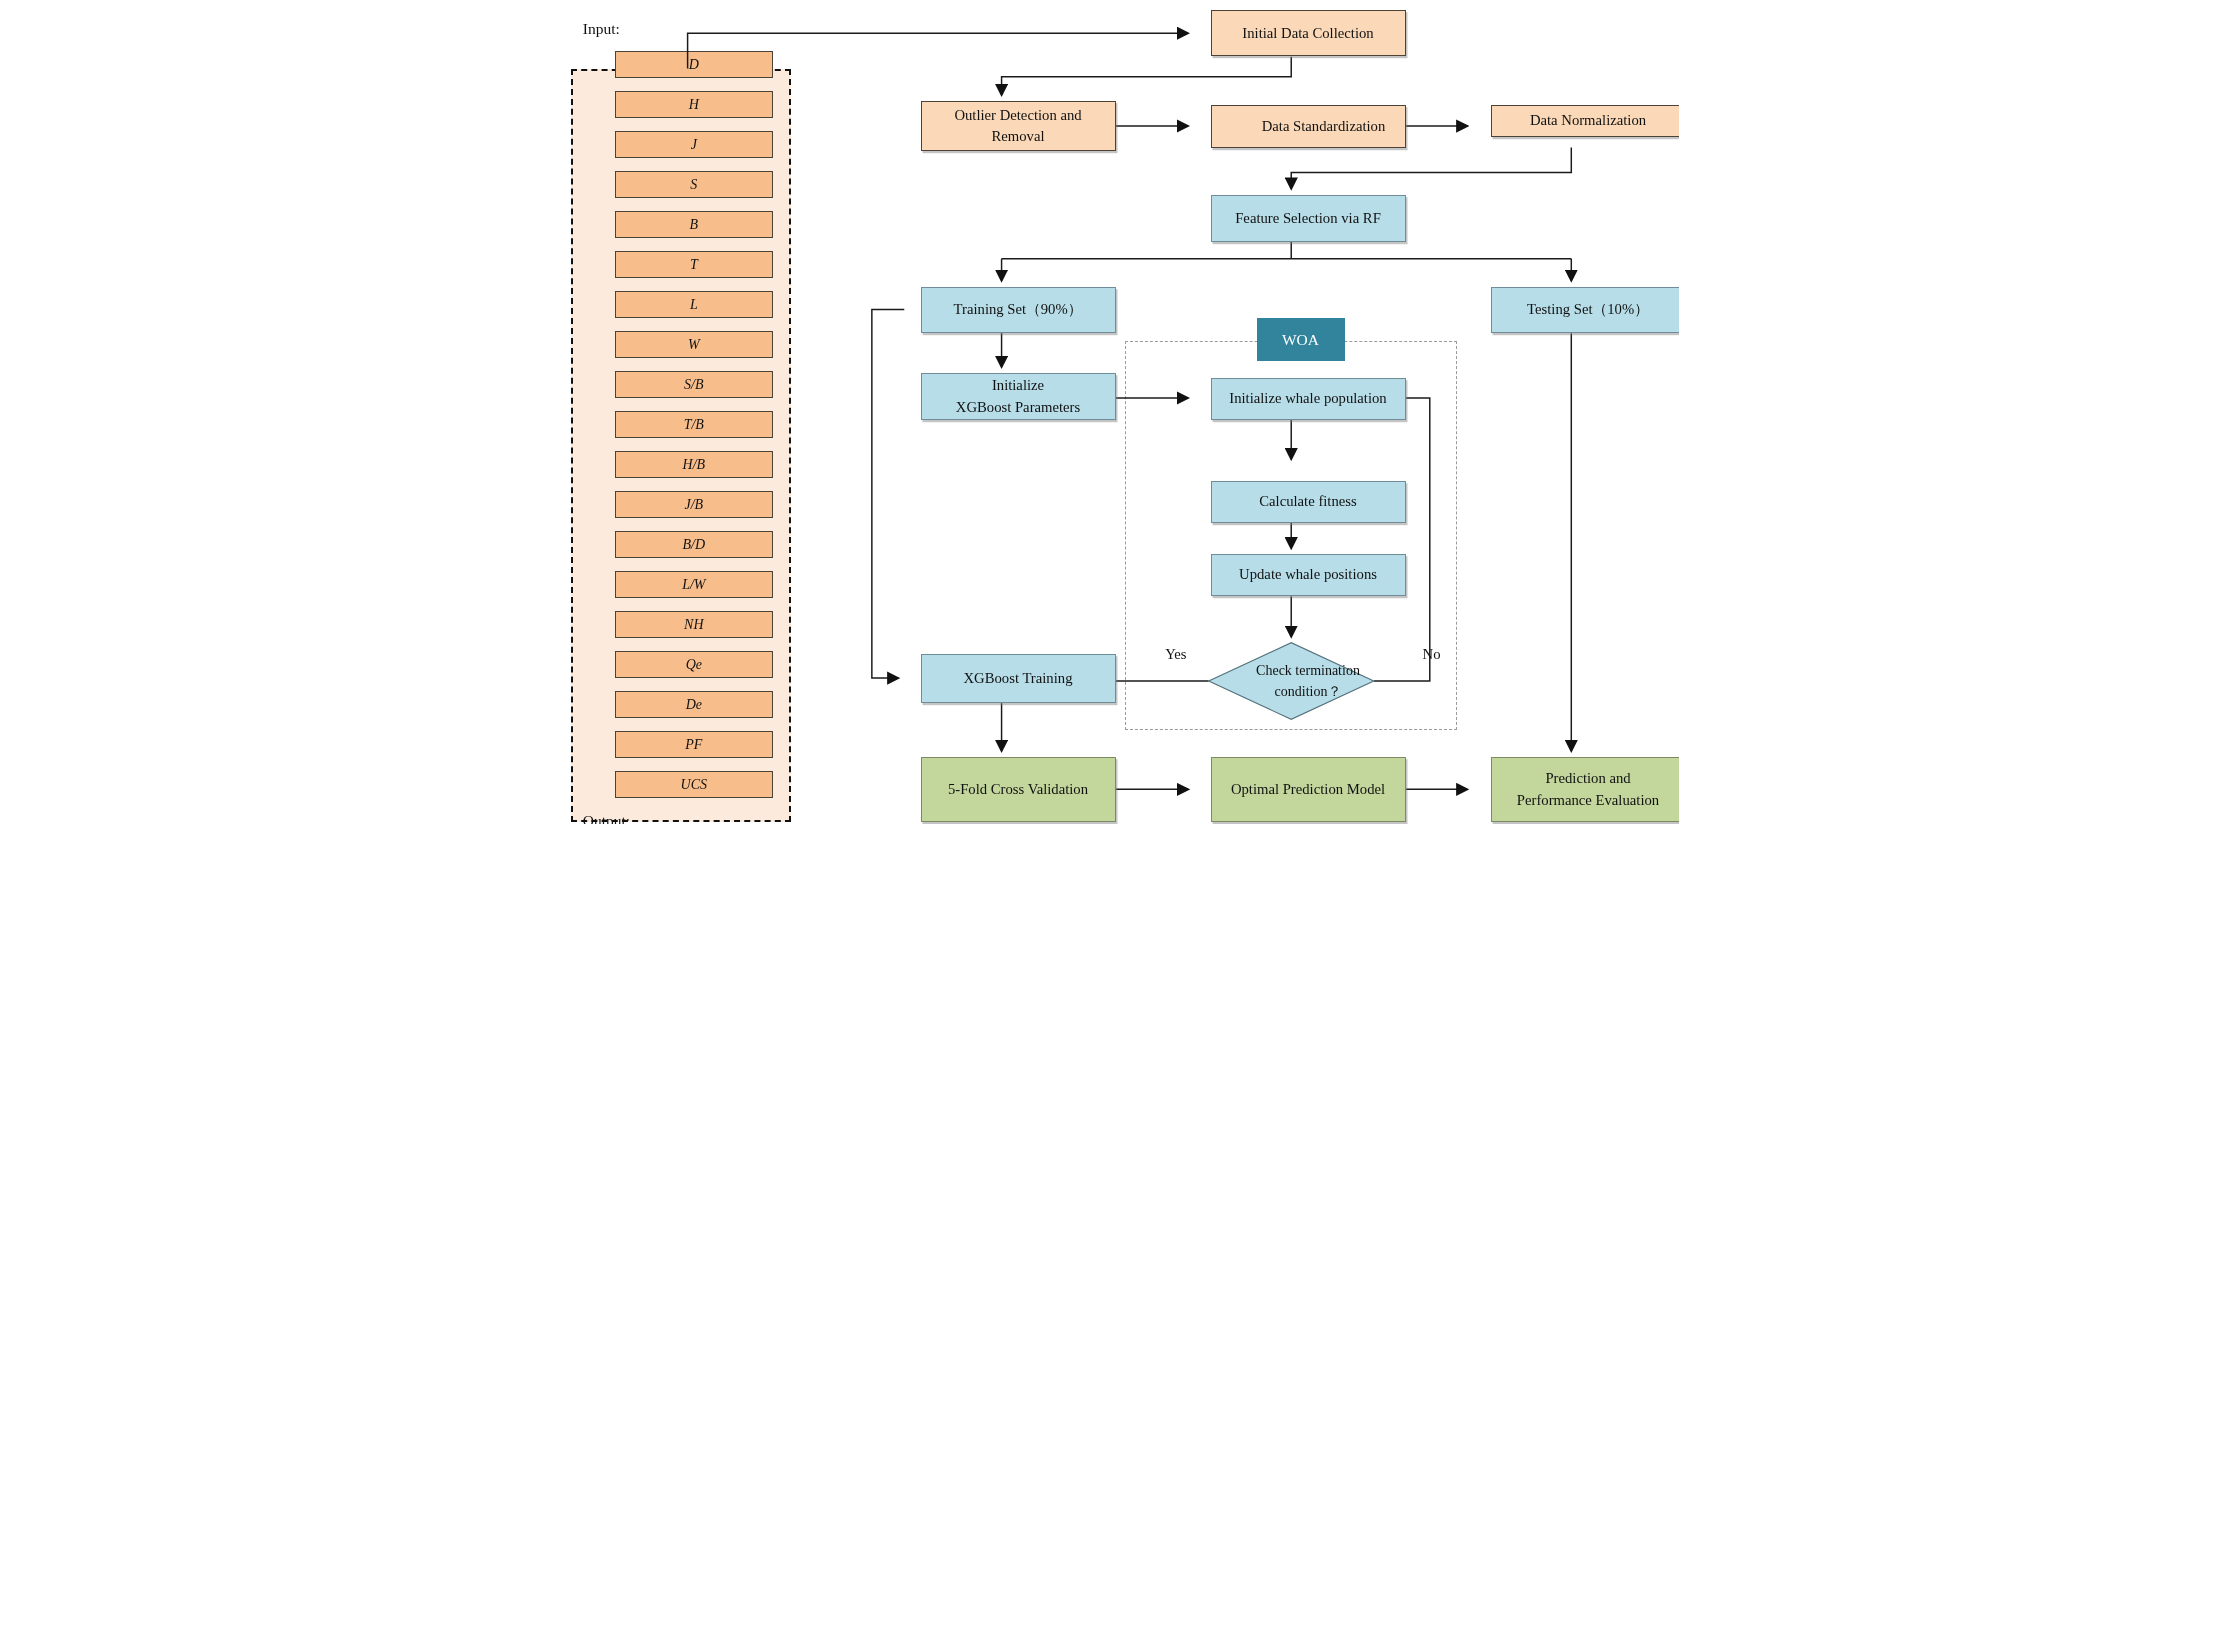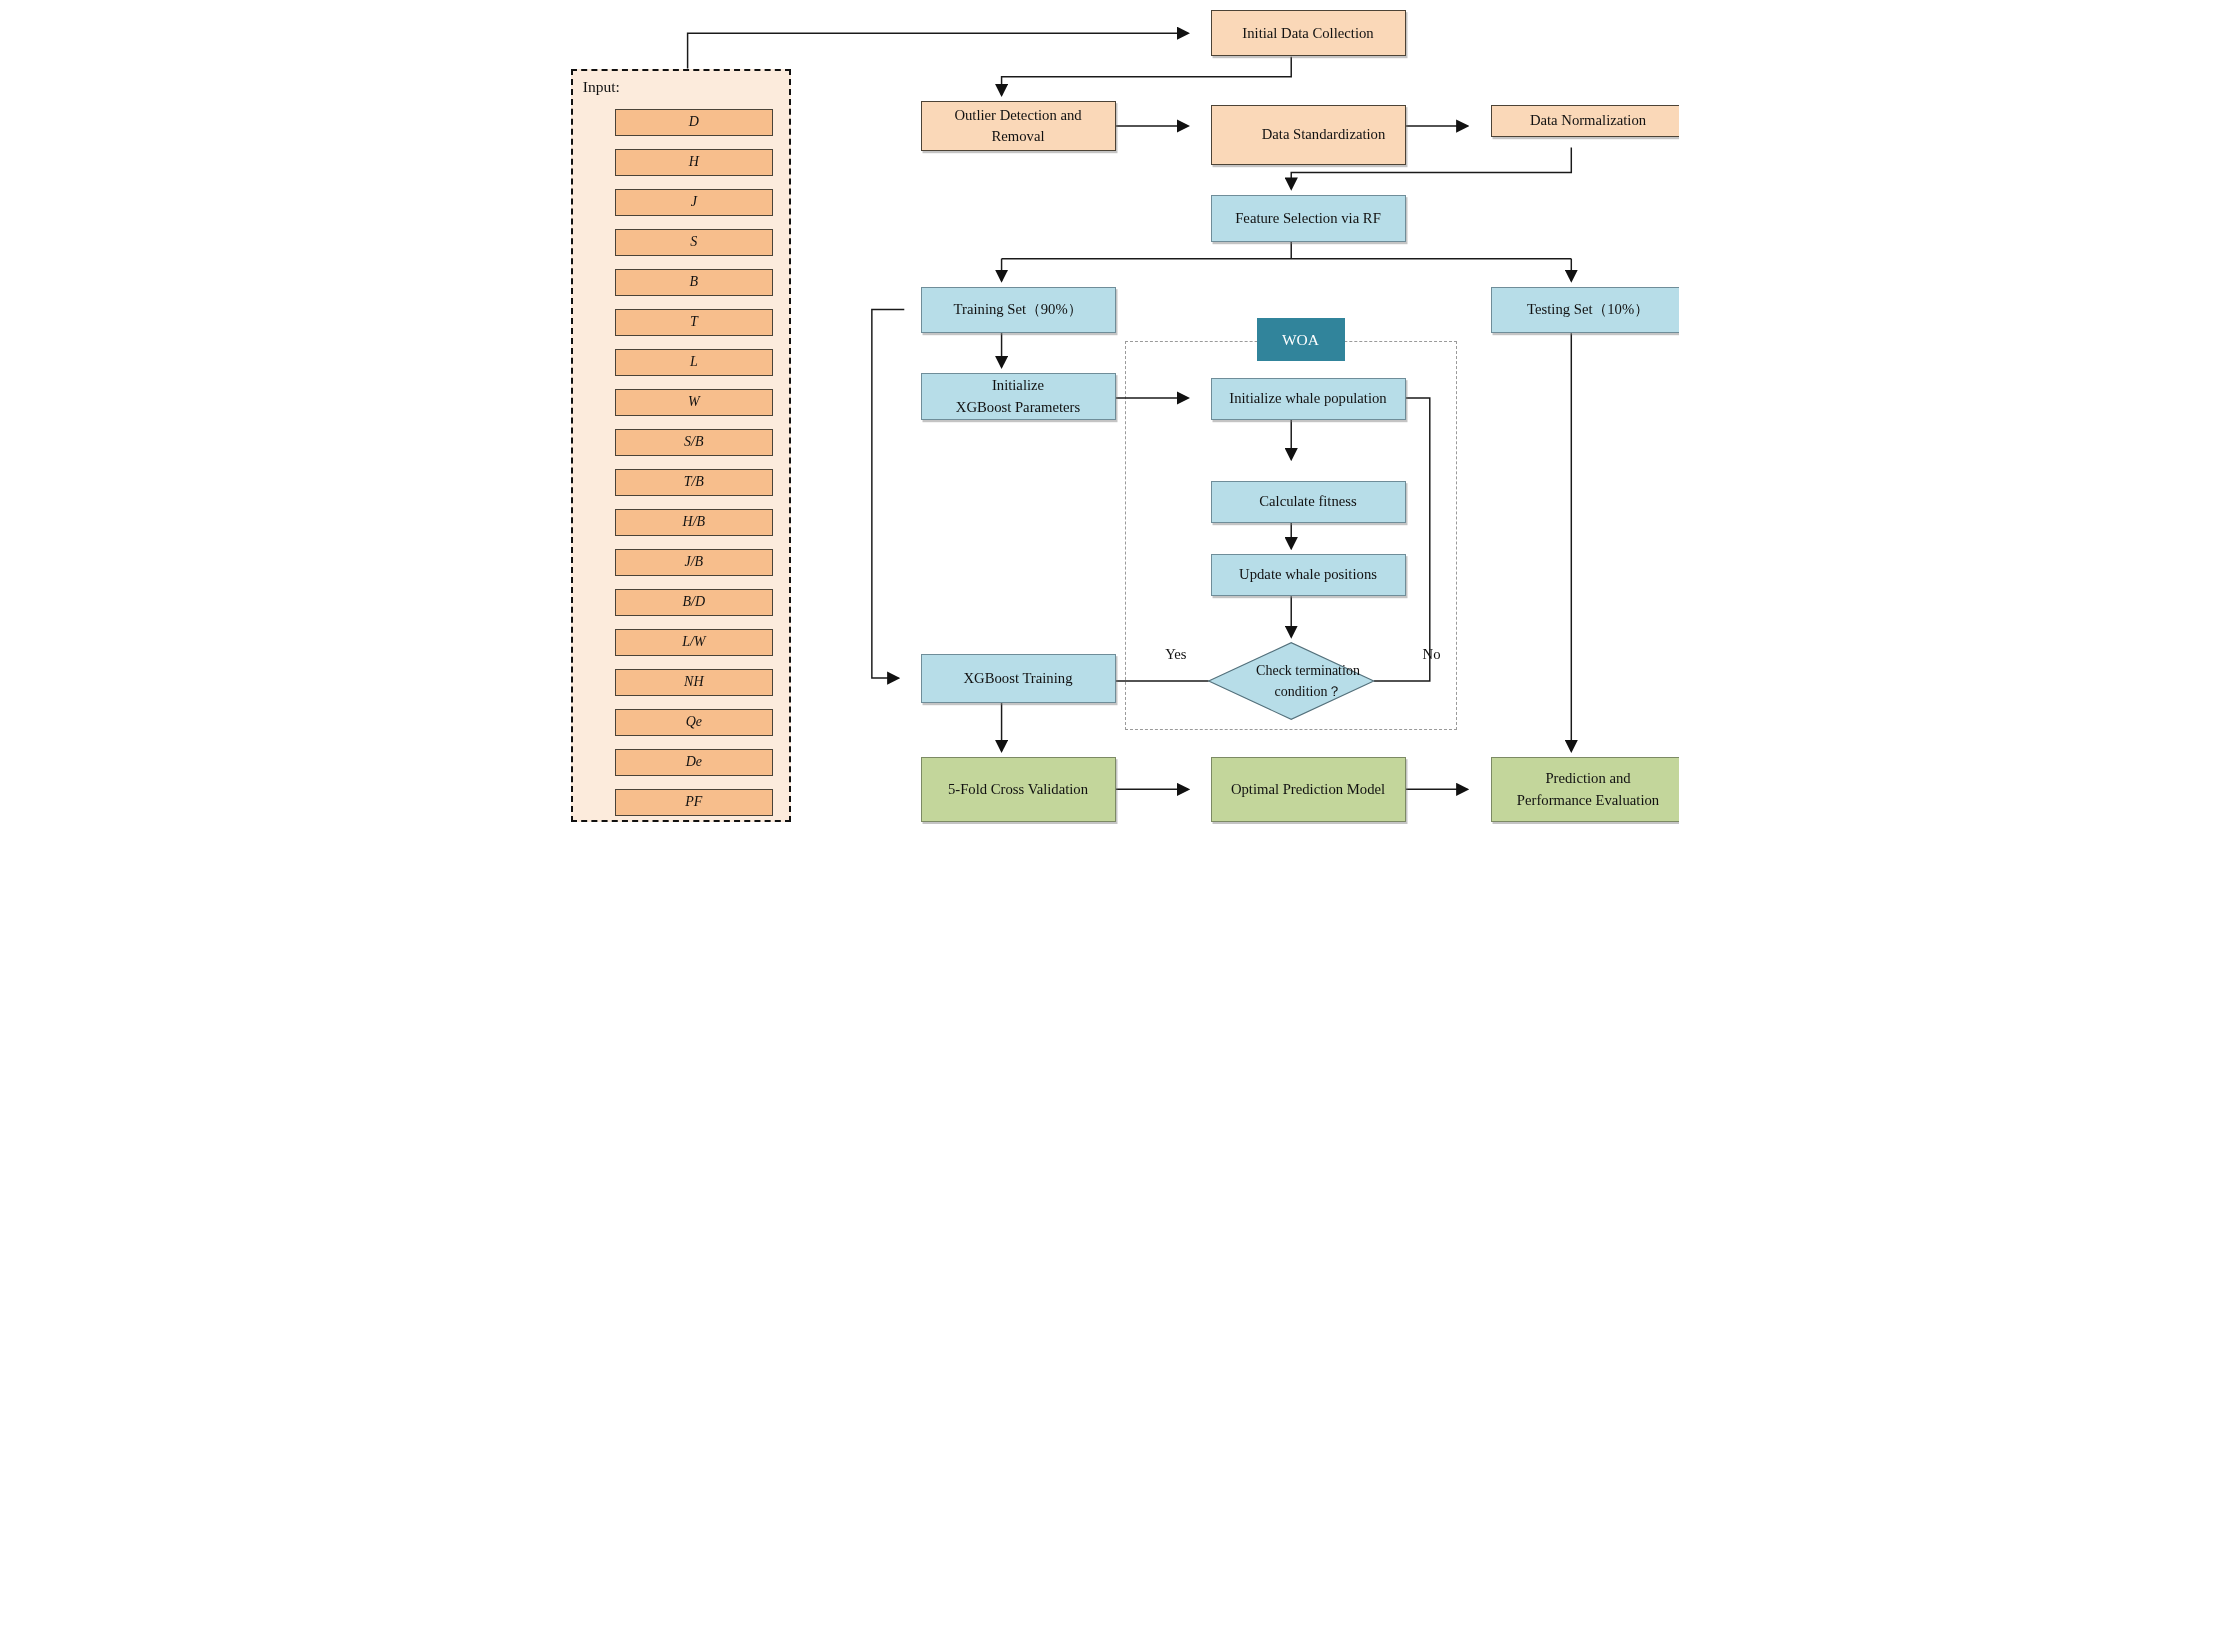--- a/index.html
+++ b/index.html
@@ -7,21 +7,21 @@
     --blue-fill:#B7DDE8; --green-fill:#C3D69B; --teal-fill:#31849B; --line:#1a1a1a;
   }
   html,body{margin:0;padding:0;background:#ffffff;}
   body{font-family:"Liberation Serif","DejaVu Serif",serif;color:#111;}
   .canvas{position:relative;width:1119px;height:824px;margin:0 auto;background:#fff;overflow:hidden;}
 
   
   .panel{
     position:absolute;left:11px;top:69px;width:220px;height:753px;
     background:var(--peach-panel);border:2.2px dashed #111;box-sizing:border-box;
-    padding:5.9px 10.3px 7.4px 10.3px;display:flex;flex-direction:column;gap:13px;
+    padding:5.9px 10.3px 7.4px 10.3px;display:flex;flex-direction:column;gap:13px;justify-content:center;
   }
   .panel-label{font-size:15.5px;color:#111;line-height:19px;flex:0 0 auto;}
   .ibox,.obox{
     box-sizing:border-box;width:158px;height:27px;margin-left:32px;flex:0 0 auto;
     display:flex;align-items:center;justify-content:center;
     border:0.7px solid #4a4338;font-style:italic;font-size:14px;
   }
   .ibox{background:var(--orange-fill);}
   .obox{background:var(--green-fill);}
 
@@ -118,21 +118,21 @@
     <div class="obox">MFS</div>
   </div>
 
   <div class="node peach" style="left:634px;top:10.3px;width:195px;height:46px;">Initial Data Collection</div>
 
   <div class="node peach" style="left:344px;top:101px;width:195px;height:50px;">
     <span>Outlier Detection and</span>
     <span>Removal</span>
   </div>
 
-  <div class="node peach" style="left:634px;top:105px;width:195px;height:60px;padding-left:31px;">Data Standardization</div>
+  <div class="node peach" style="left:634px;top:105px;width:195px;height:43px;padding-left:31px;">Data Standardization</div>
 
   <div class="node peach" style="left:914px;top:105px;width:195px;height:32px;">Data Normalization</div>
 
   <div class="node blue" style="left:634px;top:195px;width:195px;height:47px;">Feature Selection via RF</div>
 
   <div class="node blue" style="left:344px;top:287px;width:195px;height:46px;">Training Set（90%）</div>
 
   <div class="node blue" style="left:914px;top:287px;width:195px;height:46px;">Testing Set（10%）</div>
 
   <div class="woa" style="left:680px;top:318px;width:88px;height:43px;">WOA</div>

